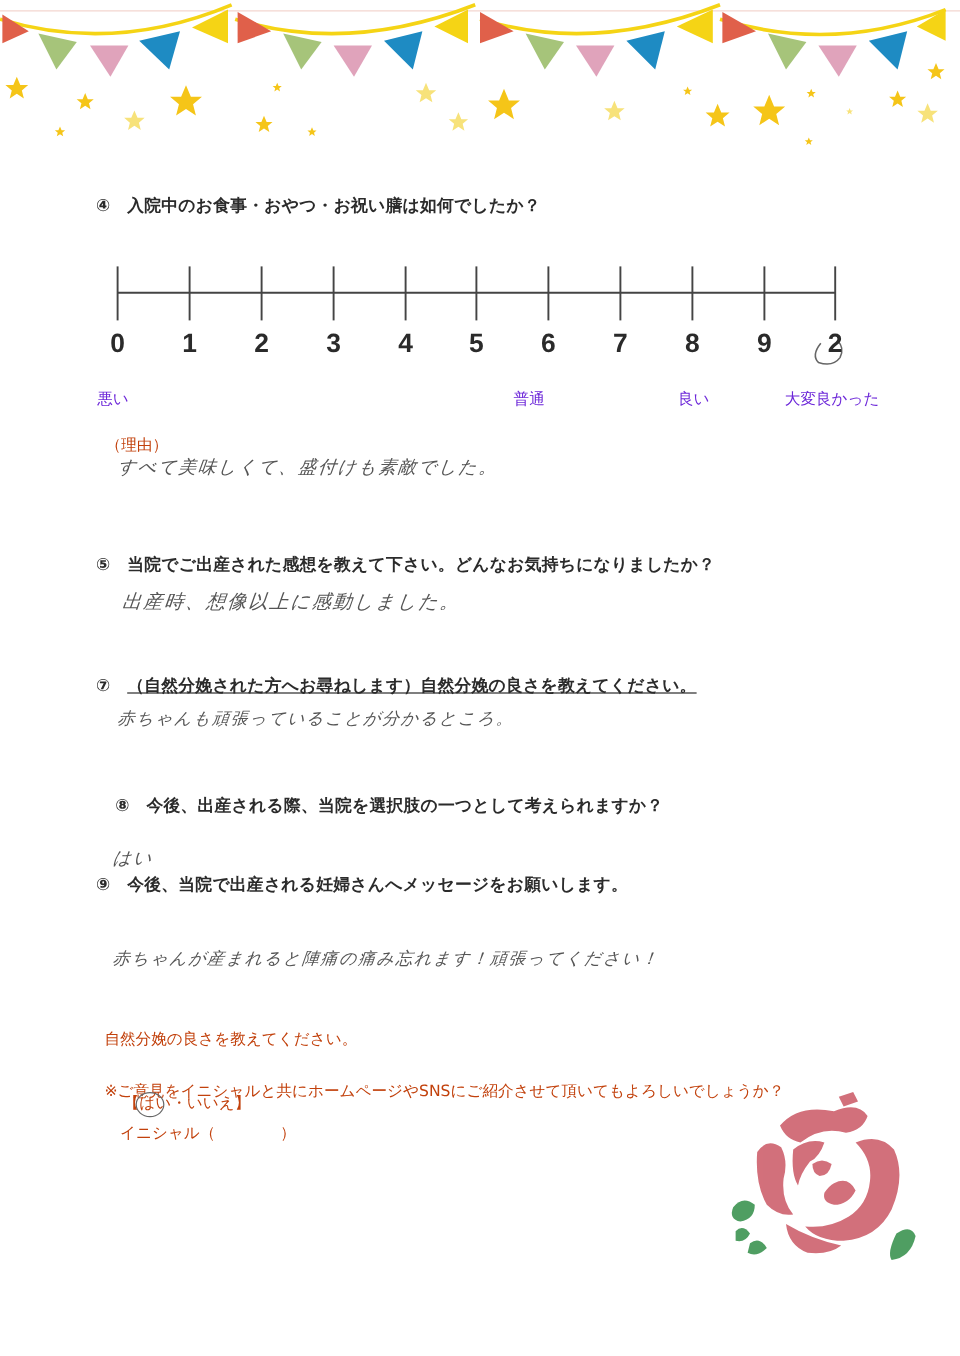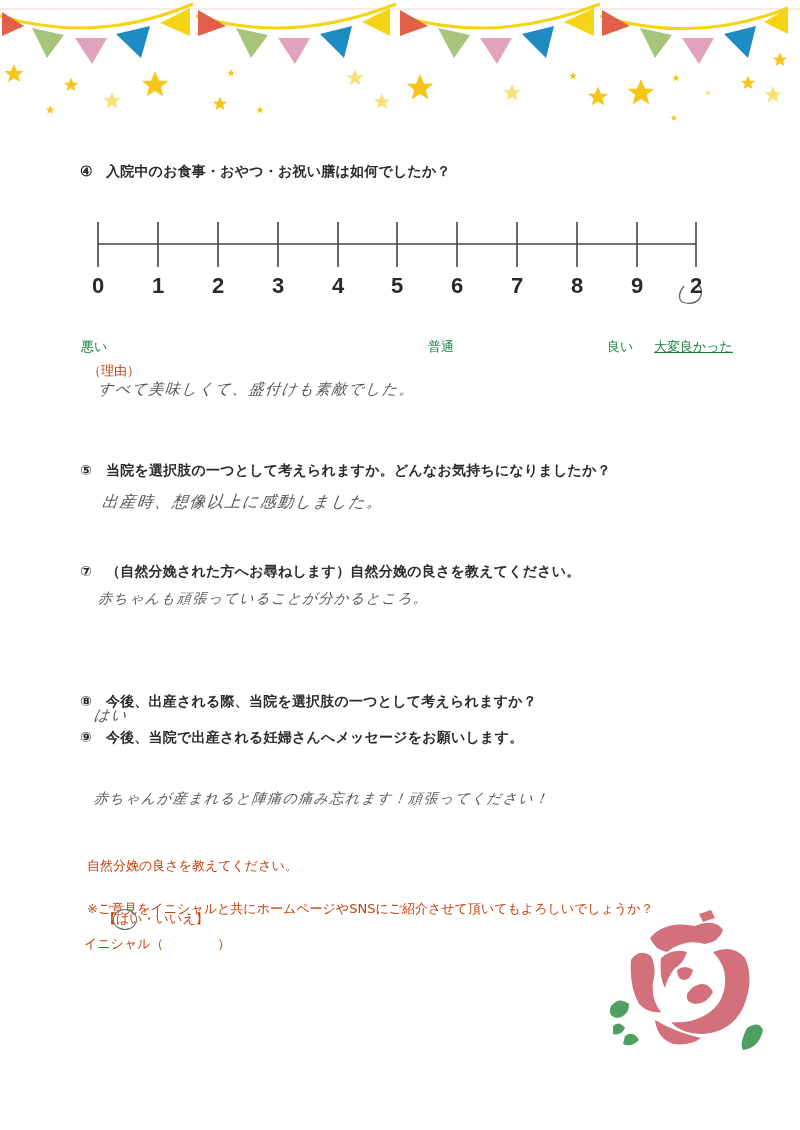--- a/index.html
+++ b/index.html
@@ -6,21 +6,21 @@
   body { width: 800px; height: 1130px; position: relative; overflow: hidden;
          font-family: "DejaVu Sans", "Liberation Sans", sans-serif; color: #2a2a2a; }
   .banner { position: absolute; left: 0; top: 0; width: 800px; height: 130px; }
   .q { position: absolute; left: 80px; font-size: 14px; font-weight: bold; color: #2b2b2b; white-space: nowrap; letter-spacing: 0.2px; }
   .q .num { display: inline-block; width: 26px; font-weight: bold; }
   .hand { position: absolute; font-family: "DejaVu Serif", "Liberation Serif", serif;
           font-style: italic; color: #555; font-size: 15px; white-space: nowrap; letter-spacing: 1.5px;
           transform: skewX(-6deg); }
   .scale { position: absolute; left: 0; top: 0; width: 800px; height: 360px; }
   .tick-num { position: absolute; top: 273px; font-size: 22px; font-weight: bold; color: #2a2a2a; width: 40px; text-align: center; font-family: "Liberation Sans", sans-serif; }
-  .anchor { position: absolute; top: 338px; font-size: 13px; color: #15803d; white-space: nowrap; }
+  .anchor { position: absolute; top: 324px; font-size: 13px; color: #6d28d9; white-space: nowrap; }
   .small { position: absolute; left: 87px; font-size: 13px; color: #c2410c; white-space: nowrap; }
   .rose { position: absolute; left: 595px; top: 908px; width: 175px; height: 150px; }
   .circle-mark { position: absolute; border: 1.5px solid #666; border-radius: 50%; }
 </style>
 </head>
 <body>
 
 <svg class="banner" viewBox="0 0 800 130">
   <line x1="0" y1="9" x2="800" y2="9" stroke="#f3d6cf" stroke-width="1"></line>
 
@@ -80,21 +80,21 @@
   <g fill="#f7e27a">
     <use href="#star" transform="translate(112,101) scale(0.9)"></use>
     <use href="#star" transform="translate(355,78) scale(0.9)"></use>
     <use href="#star" transform="translate(512,93) scale(0.9)"></use>
     <use href="#star" transform="translate(382,102) scale(0.85)"></use>
     <use href="#star" transform="translate(773,95) scale(0.9)"></use>
     <use href="#star" transform="translate(708,93) scale(0.3)"></use>
   </g>
 </svg>
 
-<div class="q" style="top:163px;font-family:Liberation Serif, serif;">
+<div class="q" style="top:163px;">
   <span class="num">④</span><span>入院中のお食事・おやつ・お祝い膳は如何でしたか？</span>
 </div>
 
 <svg class="scale" viewBox="0 0 800 360">
   <line x1="98" y1="244" x2="696" y2="244" stroke="#444" stroke-width="1.6"></line>
   <g stroke="#444" stroke-width="1.6">
     <line x1="98" y1="222" x2="98" y2="267"></line>
     <line x1="158" y1="222" x2="158" y2="267"></line>
     <line x1="218" y1="222" x2="218" y2="267"></line>
     <line x1="278" y1="222" x2="278" y2="267"></line>
@@ -117,52 +117,52 @@
 <div class="tick-num" style="left:318px;">4</div>
 <div class="tick-num" style="left:377px;">5</div>
 <div class="tick-num" style="left:437px;">6</div>
 <div class="tick-num" style="left:497px;">7</div>
 <div class="tick-num" style="left:557px;">8</div>
 <div class="tick-num" style="left:617px;">9</div>
 <div class="tick-num" style="left:676px;">2</div>
 
 <div class="anchor" style="left:81px;">悪い</div>
 <div class="anchor" style="left:384px;margin-left:44px;">普通</div>
-<div class="anchor" style="left:565px;margin-left:42px;">良い</div>
-<div class="anchor" style="left:654px;text-decoration:underline;">大変良かった</div>
+<div class="anchor" style="left:565px;">良い</div>
+<div class="anchor" style="left:654px;">大変良かった</div>
 
 <div class="small" style="top:362px; left:88px;">（理由）</div>
 <div class="hand" style="left:98px; top:380px;">すべて美味しくて、盛付けも素敵でした。</div>
 
 <div class="q" style="top:462px;">
-  <span class="num">⑤</span><span>当院を選択肢の一つとして考えられますか。どんなお気持ちになりましたか？</span>
+  <span class="num">⑤</span><span>当院でご出産された感想を教えて下さい。どんなお気持ちになりましたか？</span>
 </div>
 <div class="hand" style="left:102px; top:492px; font-size:16px;">出産時、想像以上に感動しました。</div>
 
-<div class="q" style="top:563px;">
+<div class="q" style="top:563px;text-decoration:underline;">
   <span class="num">⑦</span><span>（自然分娩された方へお尋ねします）自然分娩の良さを教えてください。</span>
 </div>
 <div class="hand" style="left:98px; top:590px; font-size:14px;">赤ちゃんも頑張っていることが分かるところ。</div>
 
-<div class="q" style="top:693px;">
+<div class="q" style="top:663px;margin-left:16px;">
   <span class="num">⑧</span><span>今後、出産される際、当院を選択肢の一つとして考えられますか？</span>
 </div>
 <div class="hand" style="left:94px; top:706px; font-size:15px;">はい</div>
 
 <div class="q" style="top:729px;">
   <span class="num">⑨</span><span>今後、当院で出産される妊婦さんへメッセージをお願いします。</span>
 </div>
 <div class="hand" style="left:94px; top:790px; font-size:14px;">赤ちゃんが産まれると陣痛の痛み忘れます！頑張ってください！</div>
 
 <div class="small" style="top:857px;">自然分娩の良さを教えてください。</div>
 <div class="small" style="top:884px;margin-top:16px;">※ご意見をイニシャルと共にホームページやSNSにご紹介させて頂いてもよろしいでしょうか？</div>
 <div class="small" style="top:910px; left:103px;">
   <span>【</span><span style="position:relative;">はい<span class="circle-mark" style="left:-3px; top:-2px; width:22px; height:19px;"></span></span><span>・</span><span>いいえ</span><span>】</span>
 </div>
-<div class="small" style="top:935px; left:84px;">
+<div class="small" style="top:935px; left:100px;">
   <span>イニシャル（</span><span style="display:inline-block; width:54px;"></span><span>）</span>
 </div>
 
 <svg class="rose" viewBox="0 0 175 150">
   <g fill="#cf6470" opacity="0.92">
     <path d="M55 30 Q 70 12 100 18 Q 120 10 128 22 Q 124 34 110 36 Q 90 30 72 44 Q 60 42 55 30 Z"></path>
     <path d="M104 6 L 116 2 L 120 10 L 108 14 Z"></path>
     <path d="M36 52 Q 44 40 56 48 Q 62 60 58 74 Q 56 92 66 104 Q 54 106 44 96 Q 34 78 36 52 Z"></path>
     <path d="M66 50 Q 78 40 92 44 Q 88 56 80 60 Q 72 70 70 80 Q 64 70 66 50 Z"></path>
     <path d="M82 62 Q 90 56 98 62 Q 96 72 88 72 Q 82 70 82 62 Z"></path>

